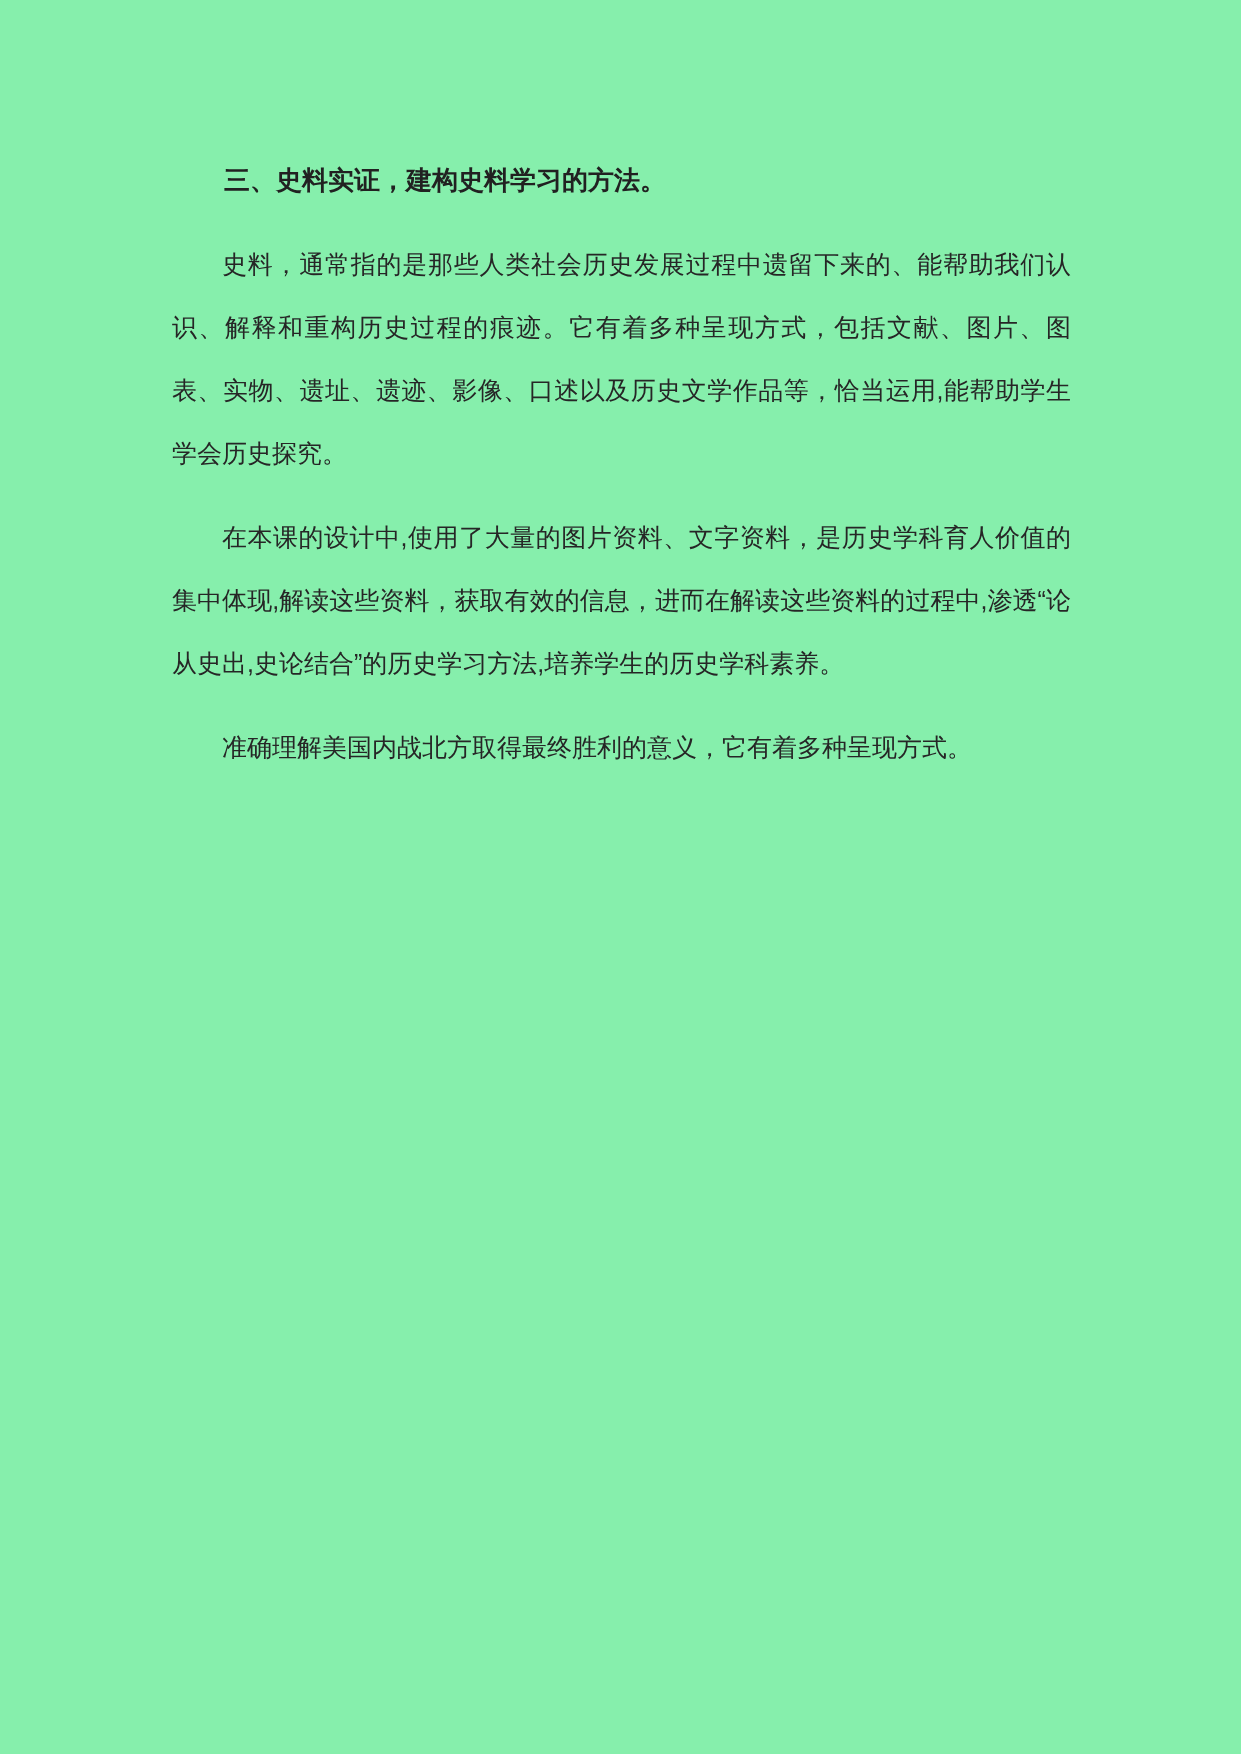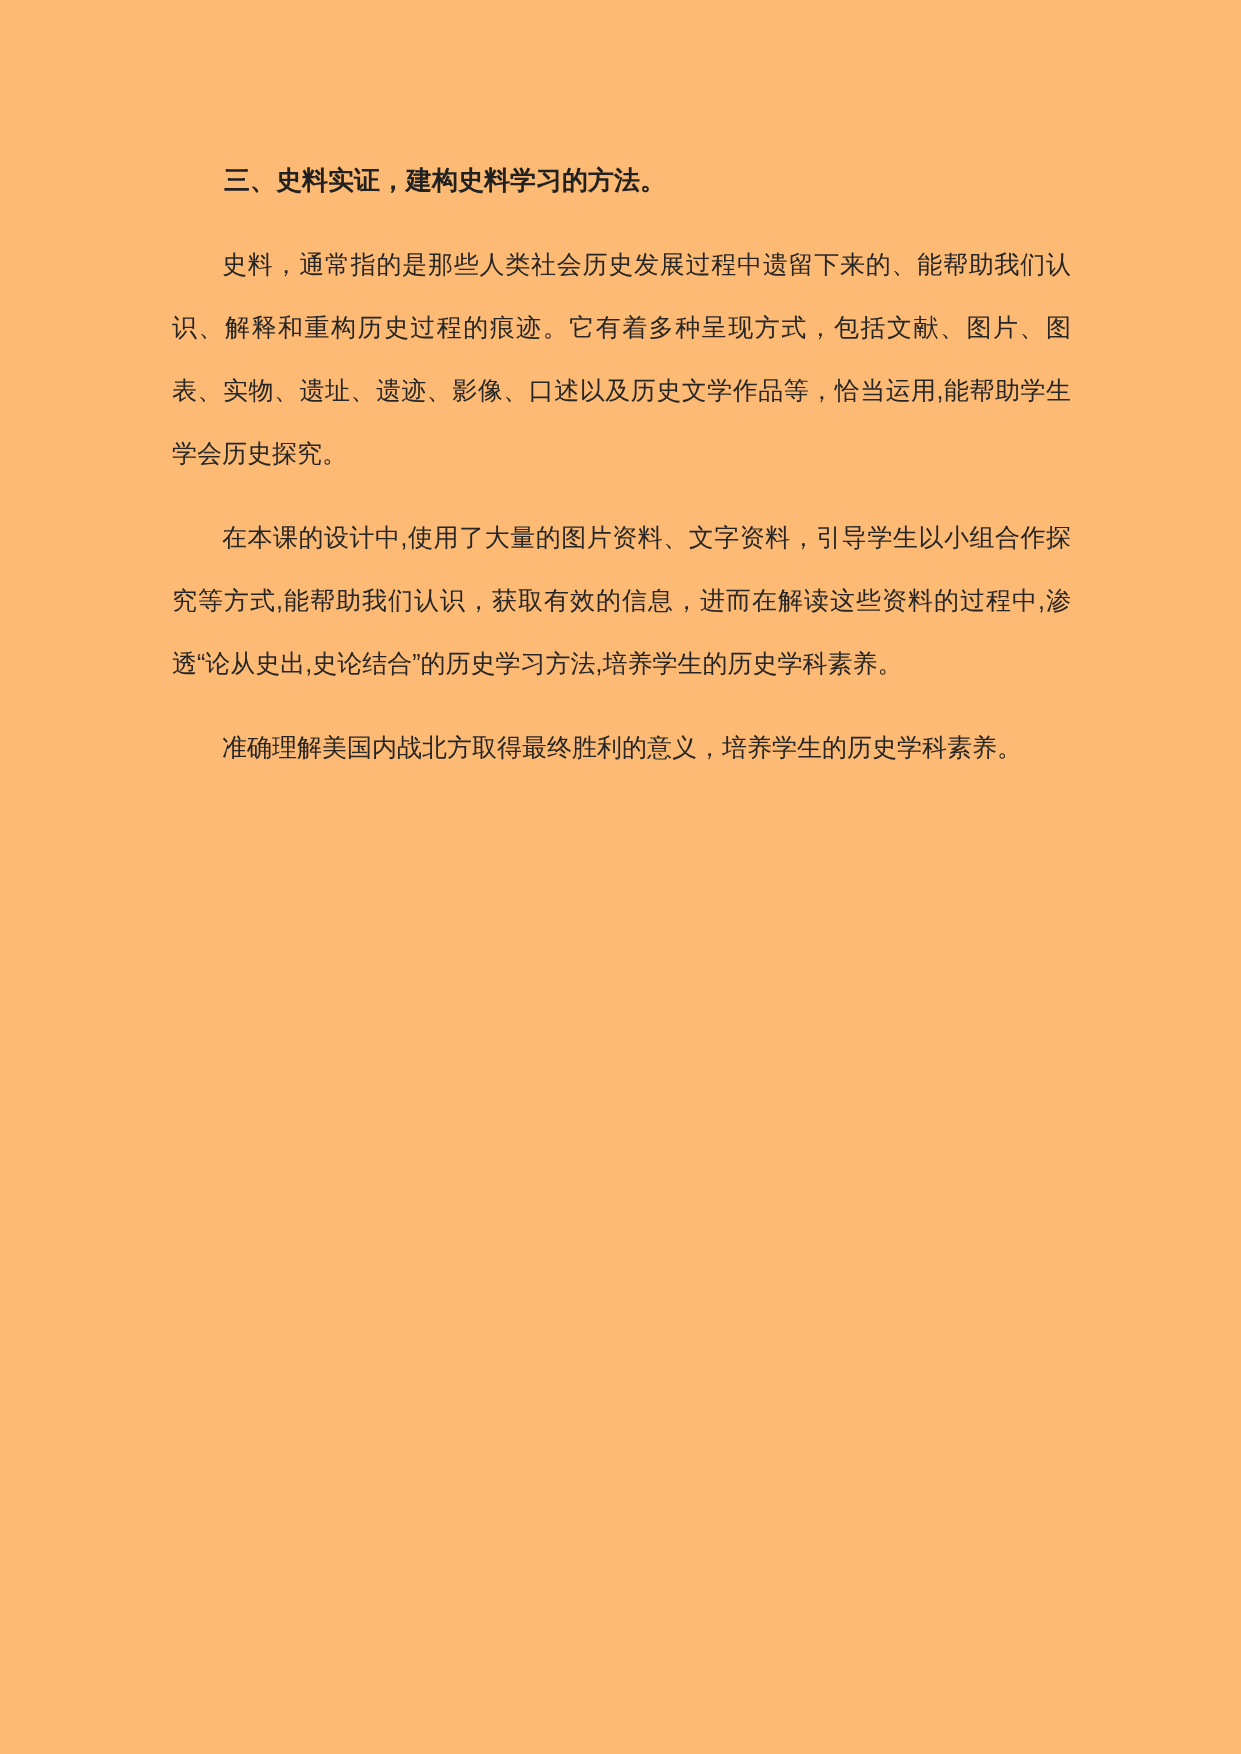--- a/index.html
+++ b/index.html
@@ -4,21 +4,21 @@
 <style>
   html, body {
     margin: 0;
     padding: 0;
     background: #ffffff;
   }
   .page {
     position: relative;
     width: 1241px;
     height: 1754px;
-    background: #fdba74;
+    background: #86efac;
     box-sizing: border-box;
     padding: 149px 170px 0 172px;
     overflow: hidden;
     font-family: "Liberation Sans", sans-serif;
     color: #262626;
   }
   .doc-heading {
     font-size: 26px;
     font-weight: 700;
     line-height: 63px;
@@ -37,19 +37,19 @@
   }
 </style>
 </head>
 <body>
 
 <div class="page">
   <h2 class="doc-heading">三、史料实证，建构史料学习的方法。</h2>
 
   <p class="doc-para">史料，通常指的是那些人类社会历史发展过程中遗留下来的、能帮助我们认识、解释和重构历史过程的痕迹。它有着多种呈现方式，包括文献、图片、图表、实物、遗址、遗迹、影像、口述以及历史文学作品等，恰当运用,能帮助学生学会历史探究。</p>
 
-  <p class="doc-para">在本课的设计中,使用了大量的图片资料、文字资料，引导学生以小组合作探究等方式,能帮助我们认识，获取有效的信息，进而在解读这些资料的过程中,渗透“论从史出,史论结合”的历史学习方法,培养学生的历史学科素养。</p>
+  <p class="doc-para">在本课的设计中,使用了大量的图片资料、文字资料，是历史学科育人价值的集中体现,解读这些资料，获取有效的信息，进而在解读这些资料的过程中,渗透“论从史出,史论结合”的历史学习方法,培养学生的历史学科素养。</p>
 
 
-  <p class="doc-para">准确理解美国内战北方取得最终胜利的意义，培养学生的历史学科素养。</p>
+  <p class="doc-para">准确理解美国内战北方取得最终胜利的意义，它有着多种呈现方式。</p>
 
 
 </div>
 
 </body></html>

